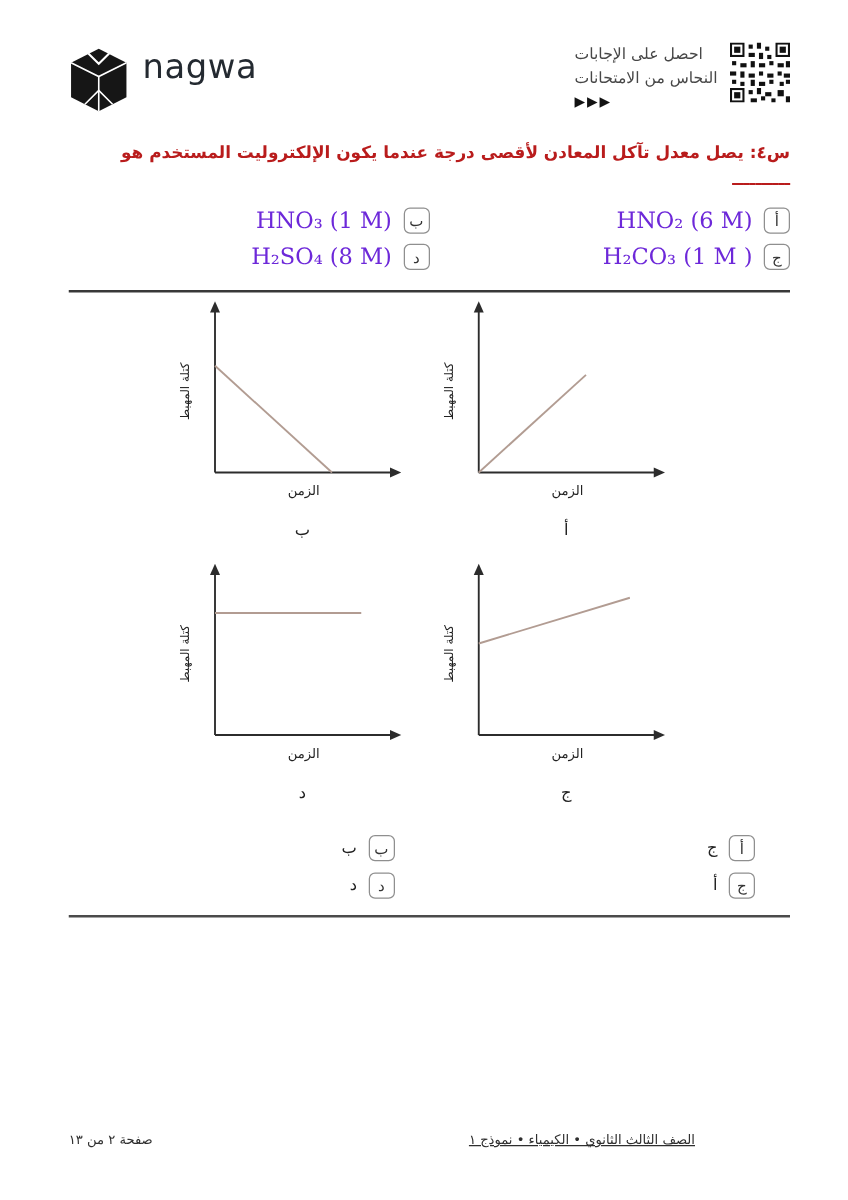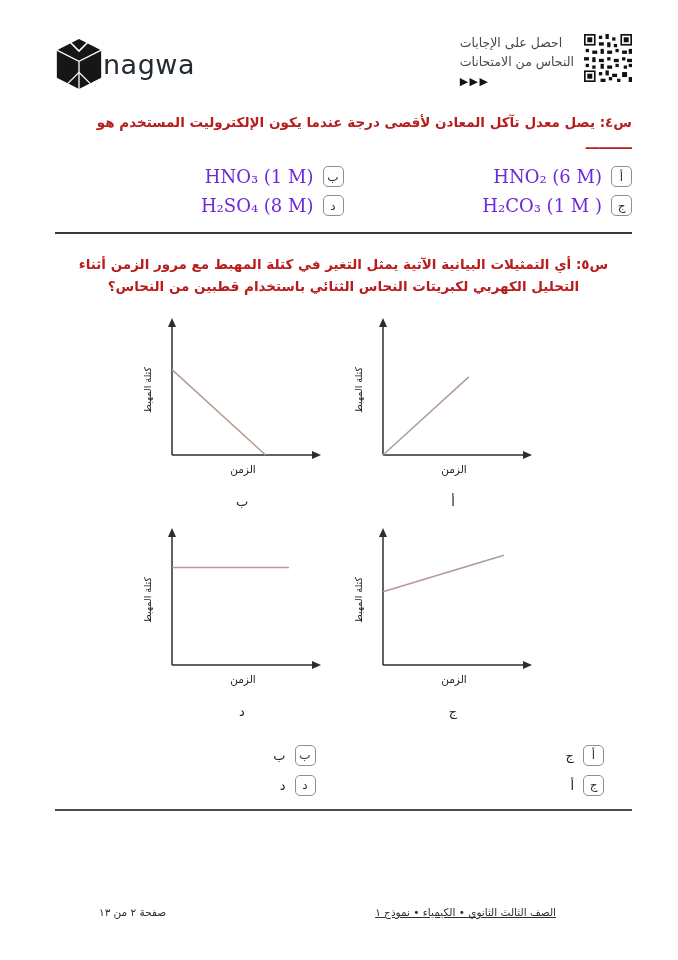--- a/index.html
+++ b/index.html
@@ -6,21 +6,21 @@
   *{ box-sizing:border-box; }
   html,body{ margin:0; padding:0; }
   body{
     width:678px; height:960px; background:#ffffff; overflow:hidden;
     font-family:"DejaVu Sans", sans-serif; color:#222;
   }
   .page{ width:678px; height:960px; padding:34px 46px 0 55px; display:flex; flex-direction:column; }
 
   
   .header{ display:flex; justify-content:space-between; align-items:flex-start; min-height:66px; }
-  .brand{ display:flex; align-items:center; padding-top:4px; }
+  .brand{ display:flex; gap:11px; padding-top:4px; }
   .brand-name{ font-size:27px; color:#242a31; letter-spacing:.5px; }
   .header-right{ display:flex; gap:10px; align-items:flex-start; }
   .tagline-wrap{ direction:rtl; text-align:left; }
   .tagline{ font-size:12.5px; color:#474747; line-height:1.5; }
   .arrows{ font-size:11px; color:#121212; letter-spacing:1.5px; margin-top:3px; }
 
   
   .question{ direction:rtl; text-align:right; font-size:13.5px; font-weight:bold; color:#b91c1c; line-height:1.6; }
   .q4-block{ margin-top:12px; }
   .qnum{ font-weight:bold; }
@@ -51,21 +51,21 @@
   .gletter{ width:190px; padding-left:18px; text-align:center; font-size:13px; color:#222; margin-top:5px; }
 
   
   .answers-grid{ margin-top:26px; row-gap:9px; }
   .answers-grid .opt{ padding-right:28px; }
   .ans-val{ font-size:13px; color:#222; }
   .rule.bottom{ margin-top:13px; background:#4a4a4a; }
 
   
   .footer{ margin-top:auto; margin-bottom:42px; display:flex; justify-content:space-between; 
-           font-size:10.5px; color:#2e2e2e;margin-left:44px; }
+           font-size:10.5px; color:#2e2e2e; }
   .footer .course{ direction:rtl; margin-right:76px;text-decoration:underline; }
   .footer .page-num{ direction:rtl; }
 </style>
 </head>
 <body>
 
 <div class="page">
 
   <div class="header">
     <div class="brand">
@@ -158,21 +158,20 @@
       </div>
       <div class="opt">
         <span class="letter-box">د</span>
         <span class="formula">H₂SO₄ (8 M)</span>
       </div>
     </div>
 
     <div class="rule"></div>
   </div>
 
-  <p class="question q5-text"><span class="qnum">س٥:</span> <span>أي التمثيلات البيانية الآتية يمثل التغير في كتلة المهبط مع مرور الزمن أثناء التحليل الكهربي لكبريتات النحاس الثنائي باستخدام قطبين من النحاس؟</span></p>
 
   <div class="graphs">
 
     <div class="graph-row">
 
       <div class="gblock shift">
         <svg width="190" height="170" viewBox="0 0 190 170">
           <line class="axis" x1="34" y1="140" x2="34" y2="10"></line>
           <polygon points="30,12 34,3 38,12" fill="#2c2c2c"></polygon>
           <line class="axis" x1="34" y1="140" x2="176" y2="140"></line>

